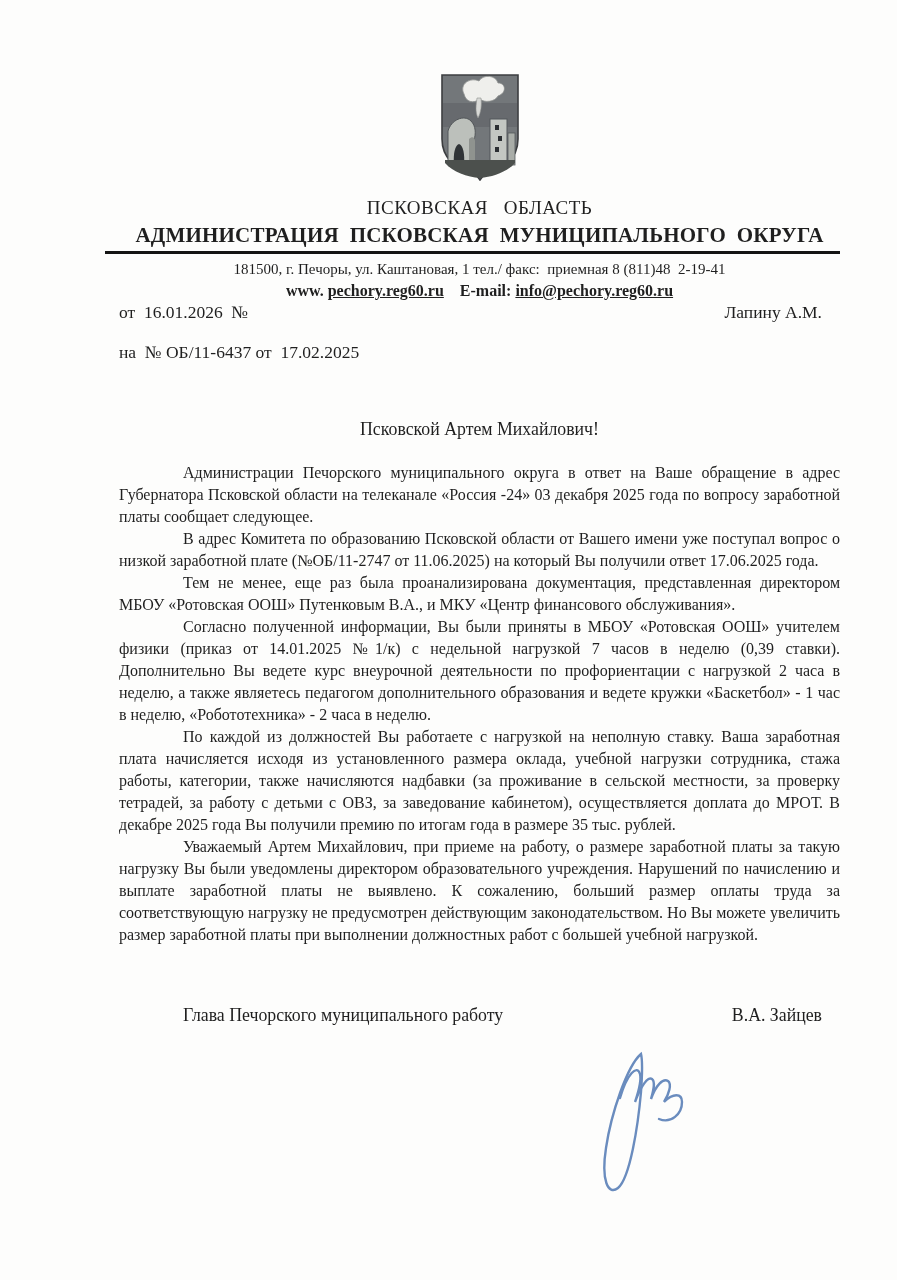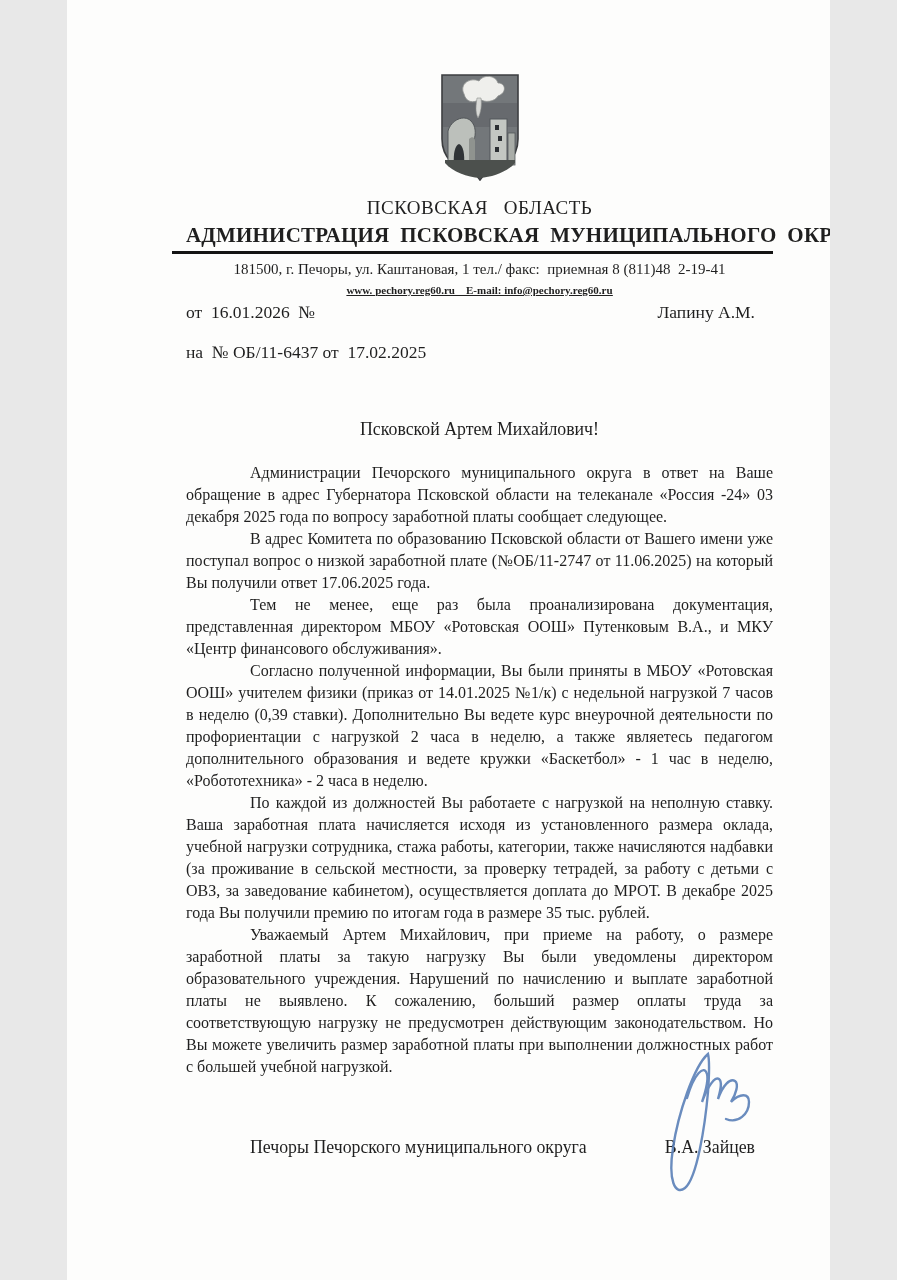--- a/index.html
+++ b/index.html
@@ -1,18 +1,18 @@
 <!DOCTYPE html>
 <html lang="ru"><head>
 <meta charset="utf-8">
 <style>
   html,body{margin:0;padding:0;background:#e8e8e8;}
   .page{
     position:relative;
-    width:763px;height:1280px;
+    width:897px;height:1280px;
     margin:0 auto;
     background:#fdfdfc;
     overflow:hidden;
     font-family:"Liberation Serif","DejaVu Serif",serif;
     color:#1f1f1f;
     box-sizing:border-box;
   }
   .content{
     position:relative;
     padding:0 57px 0 119px;
@@ -37,24 +37,23 @@
     margin:2px 0 0 -14px;
     width:calc(100% + 14px);
   }
   .addr-line{
     margin-top:5px;
     font-size:15px; line-height:21px;
     font-weight:normal;
     white-space:pre;
   }
   .www-line{
-    font-size:11px; line-height:21px;
+    font-size:16px; line-height:21px;
     font-weight:bold;
     white-space:pre;
-    text-decoration:underline;
   }
   .www-line .u{ text-decoration:underline; }
   
   .ref-row{
     display:flex; justify-content:space-between; align-items:baseline;
     font-size:17.5px; line-height:22px;
     white-space:pre;
   }
   .ref-row .addressee{ padding-right:18px; }
   .reply-row{
@@ -146,21 +145,21 @@
     <div class="letter-body">
       <p>Администрации Печорского муниципального округа в ответ на Ваше обращение в адрес Губернатора Псковской области на телеканале «Россия -24» 03 декабря 2025 года по вопросу заработной платы сообщает следующее.</p>
         <p>В адрес Комитета по образованию Псковской области от Вашего имени уже поступал вопрос о низкой заработной плате (№ОБ/11-2747 от 11.06.2025) на который Вы получили ответ 17.06.2025 года.</p>
         <p>Тем не менее, еще раз была проанализирована документация, представленная директором МБОУ «Ротовская ООШ» Путенковым В.А., и МКУ «Центр финансового обслуживания».</p>
         <p>Согласно полученной информации, Вы были приняты в МБОУ «Ротовская ООШ» учителем физики (приказ от 14.01.2025 №1/к) с недельной нагрузкой 7 часов в неделю (0,39 ставки). Дополнительно Вы ведете курс внеурочной деятельности  по профориентации с нагрузкой 2 часа в неделю, а также являетесь педагогом дополнительного образования  и ведете кружки «Баскетбол» - 1 час в неделю, «Робототехника» - 2 часа в неделю.</p>
         <p>По каждой из должностей Вы работаете с нагрузкой на неполную ставку. Ваша заработная плата начисляется исходя из установленного размера оклада, учебной нагрузки сотрудника, стажа работы, категории, также начисляются надбавки (за проживание в сельской местности, за проверку тетрадей, за работу с детьми с ОВЗ, за заведование кабинетом), осуществляется доплата до МРОТ. В декабре 2025 года Вы получили премию по итогам года в размере 35 тыс. рублей.</p>
         <p>Уважаемый Артем Михайлович, при приеме на работу, о размере заработной платы за такую нагрузку Вы были уведомлены директором образовательного учреждения. Нарушений по начислению и выплате заработной платы не выявлено. К сожалению, больший размер оплаты труда за соответствующую нагрузку не предусмотрен действующим законодательством. Но Вы можете увеличить размер заработной платы при выполнении должностных работ  с большей учебной нагрузкой.</p>
     </div>
 
     <div class="sign-row">
-      <span class="sign-title">Печоры Печорского муниципального округа</span>
+      <span class="sign-title">Глава Печорского муниципального работу</span>
       <span class="sign-name">В.А. Зайцев</span>
     </div>
   </div>
 
   <svg class="signature-svg" viewBox="0 0 135 165" xmlns="http://www.w3.org/2000/svg">
     <g fill="none" stroke="#5b80b8" stroke-width="2.4" stroke-linecap="round" opacity="0.9">
 
       <path d="M66,14 C52,26 36,74 31,108 C26,140 33,156 43,148 C55,138 63,86 66,52 C67,38 68,22 66,14 Z"></path>
 
       <path d="M45,58 C52,34 62,24 65,34 C67,42 62,56 60,62

